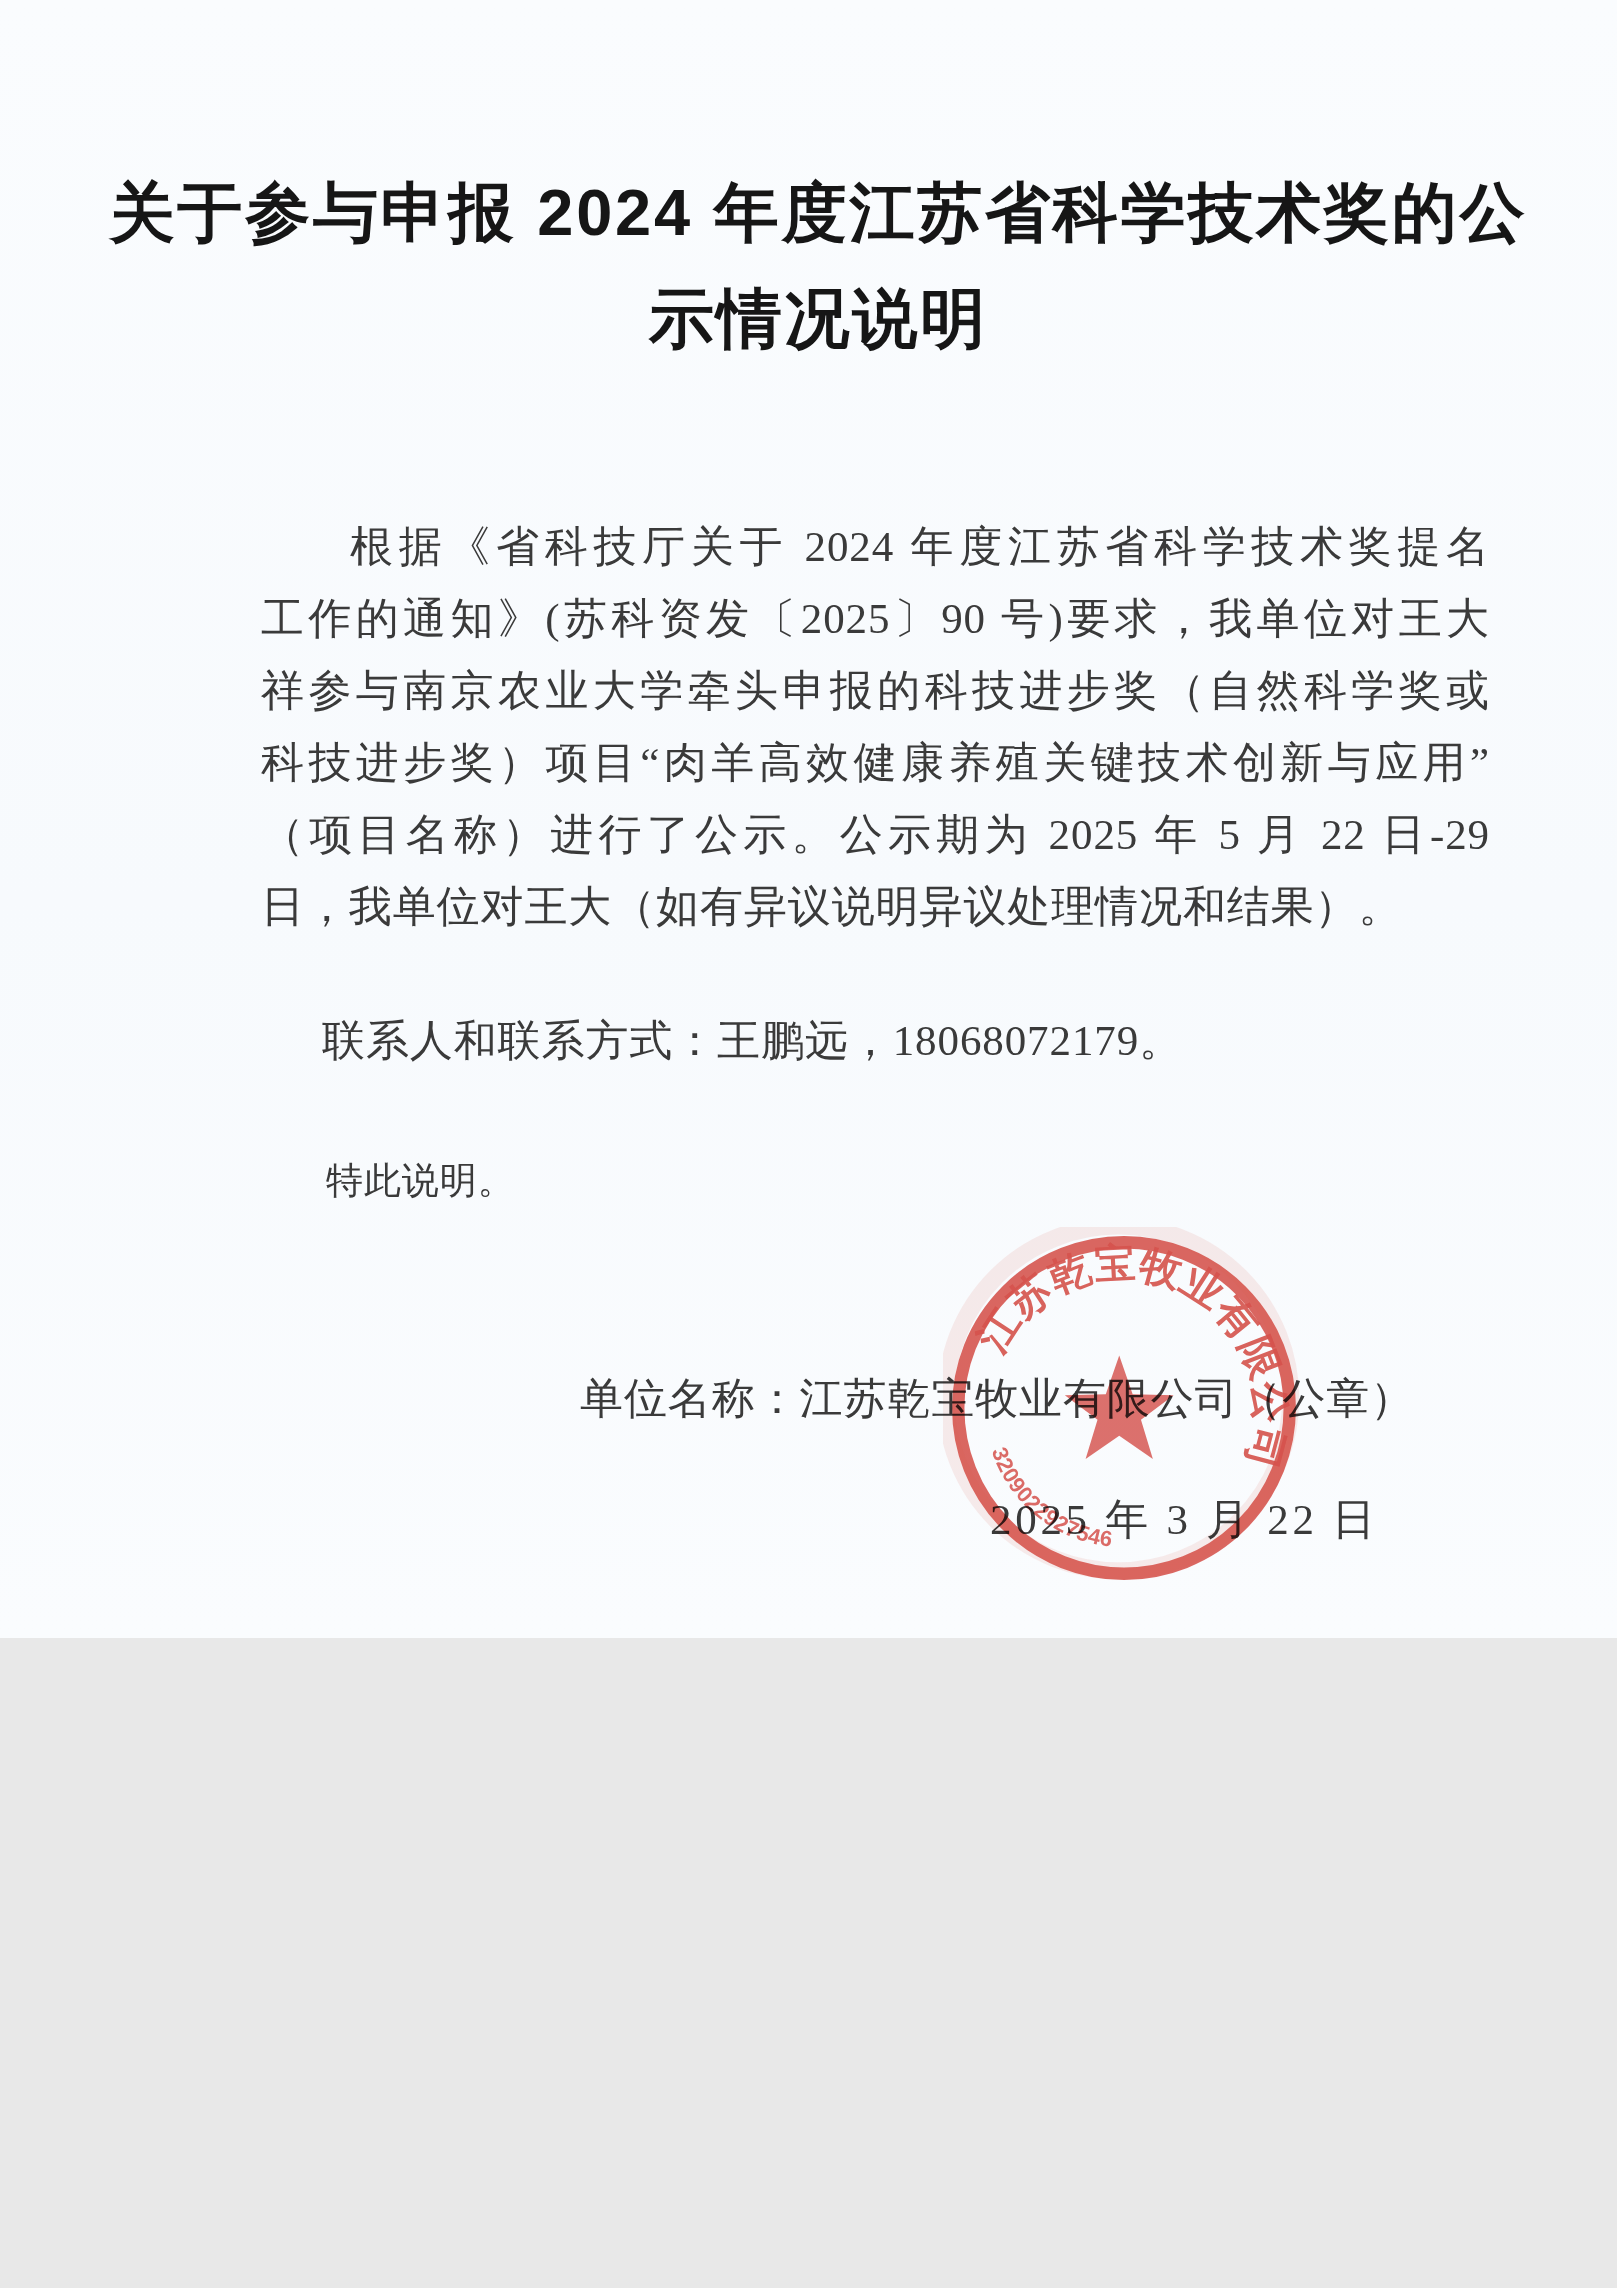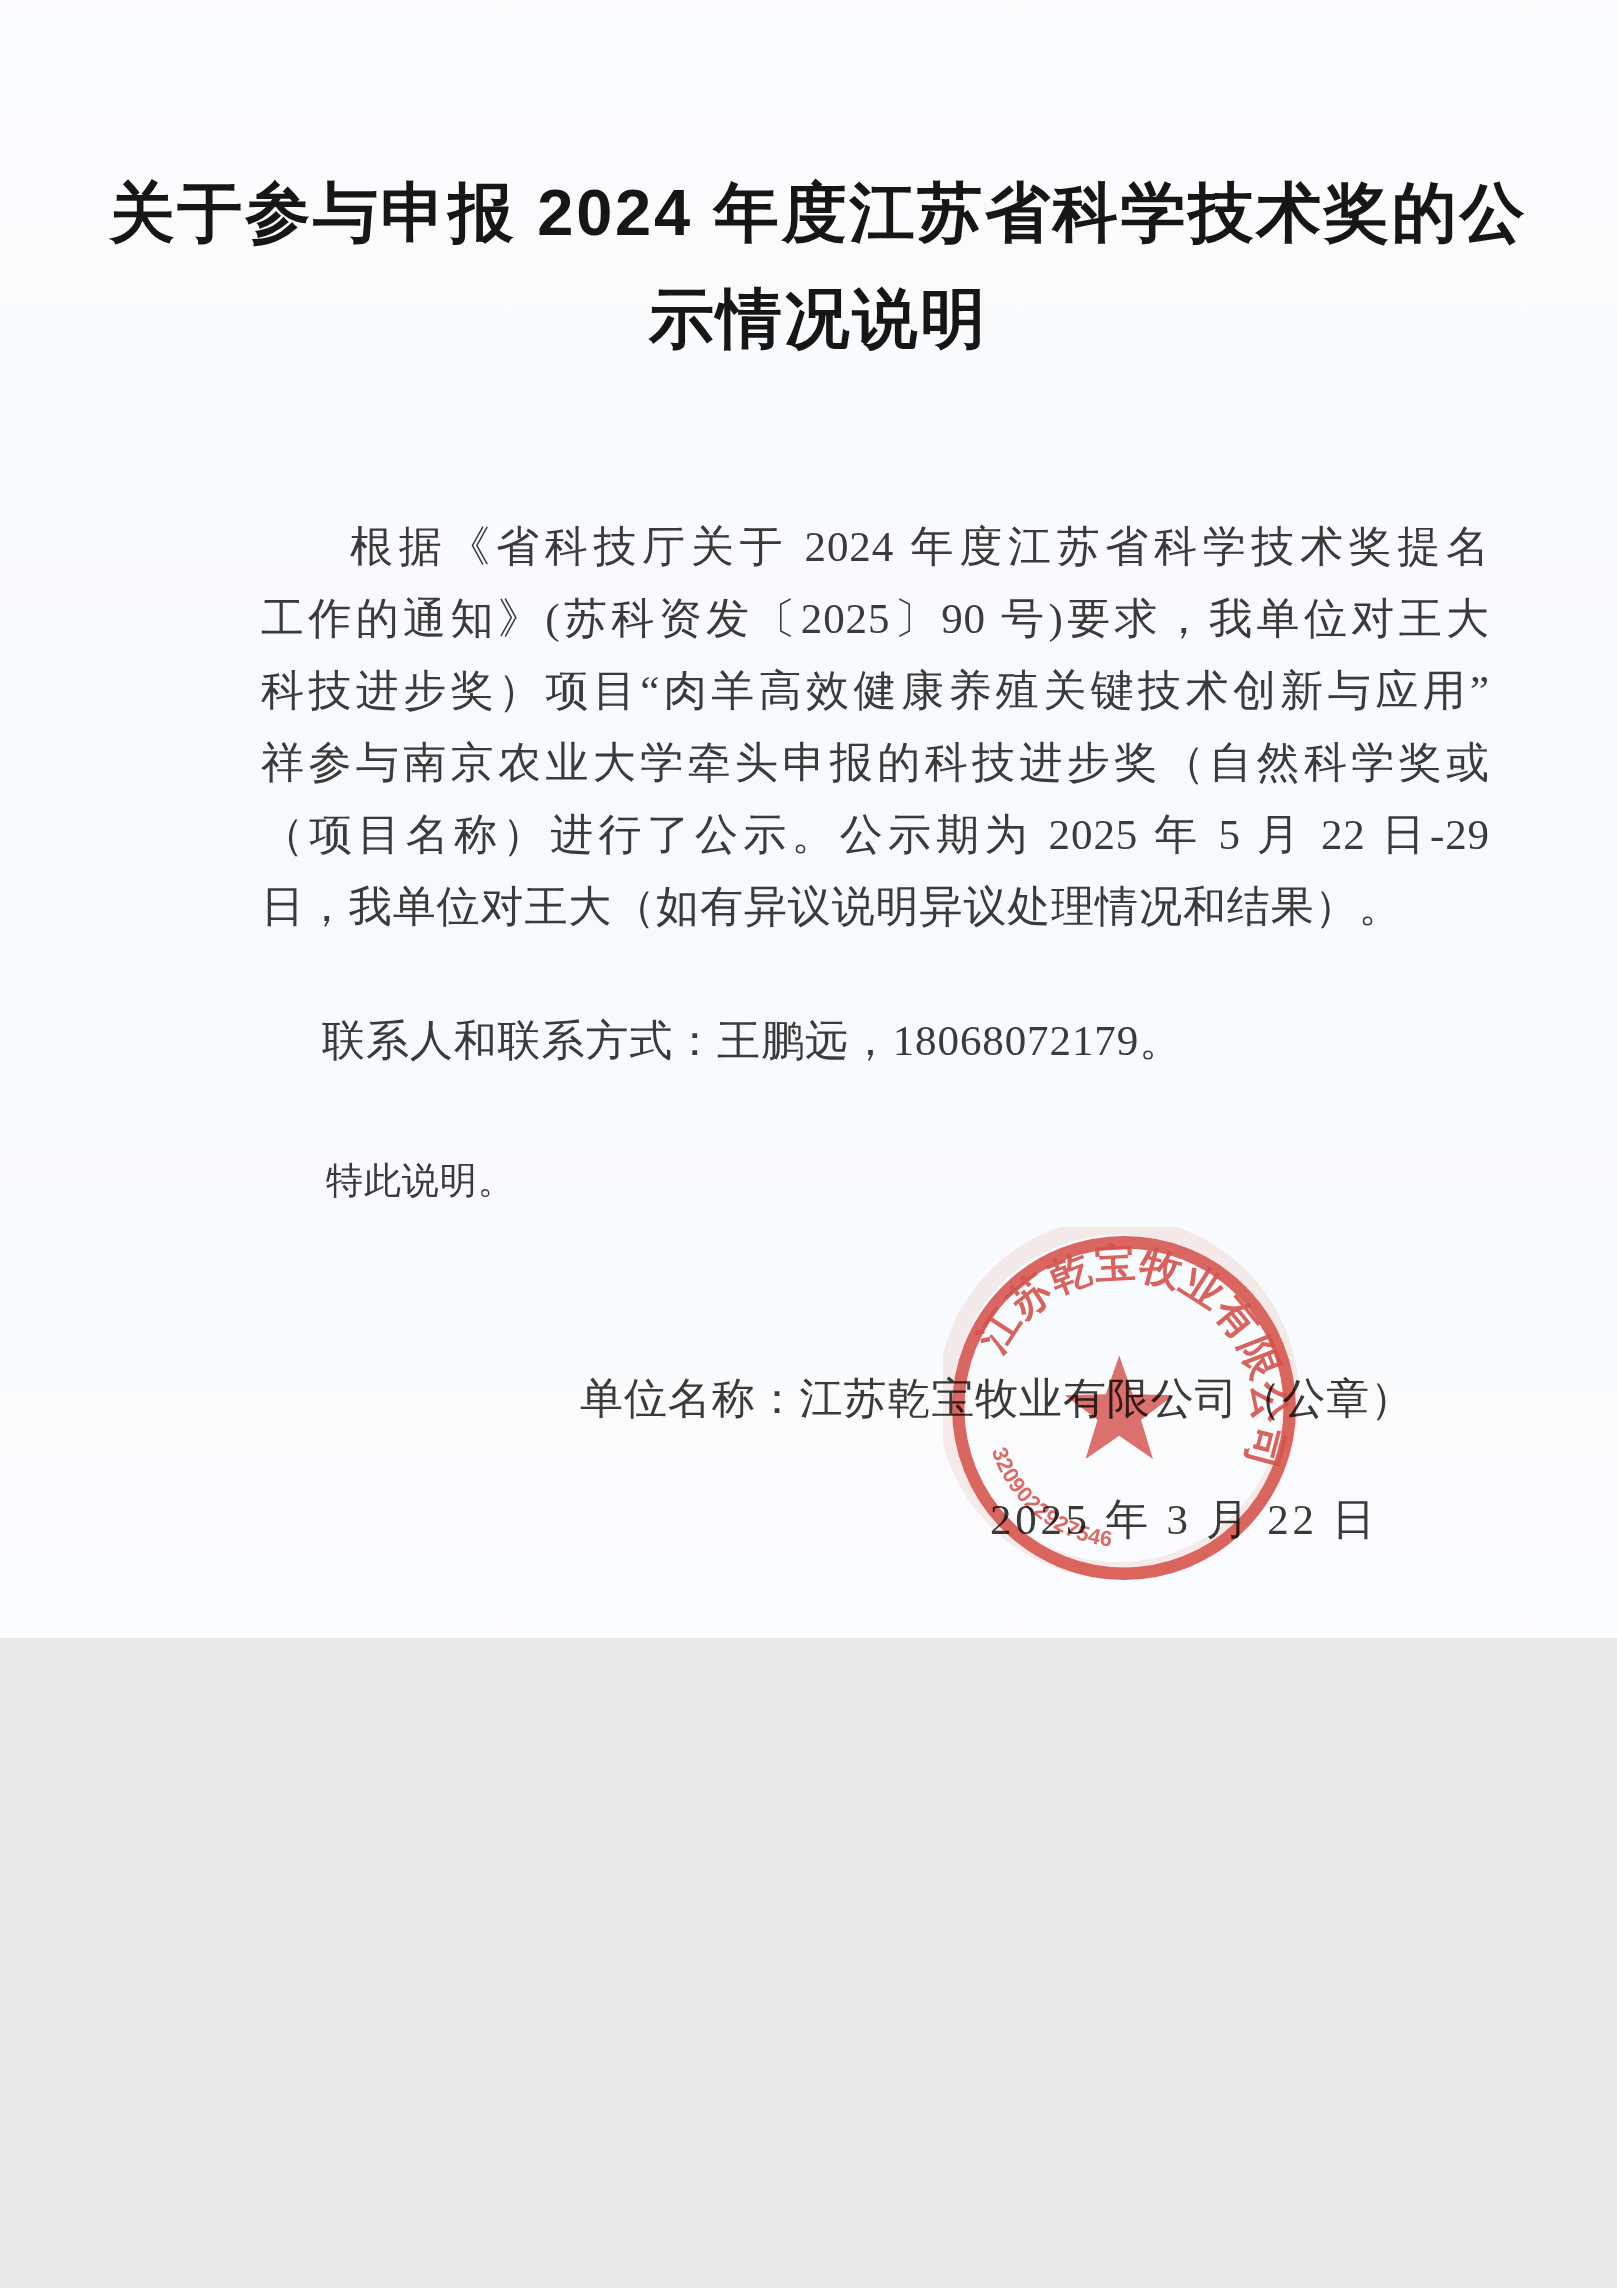--- a/index.html
+++ b/index.html
@@ -105,22 +105,22 @@
 <div class="page">
 
   <h1 class="title">
     <span class="tl">关于参与申报 2024 年度江苏省科学技术奖的公</span>
     <span class="tl">示情况说明</span>
   </h1>
 
   <div class="body-block">
     <span class="line just indent">根据《省科技厅关于 2024 年度江苏省科学技术奖提名</span>
     <span class="line just">工作的通知》(苏科资发〔2025〕90 号)要求，我单位对王大</span>
+    <span class="line just">祥参与南京农业大学牵头申报的科技进步奖（自然科学奖或</span>
     <span class="line just">科技进步奖）项目“肉羊高效健康养殖关键技术创新与应用”</span>
-    <span class="line just">祥参与南京农业大学牵头申报的科技进步奖（自然科学奖或</span>
     <span class="line just">（项目名称）进行了公示。公示期为 2025 年 5 月 22 日-29</span>
     <span class="line">日，我单位对王大（如有异议说明异议处理情况和结果）。</span>
   </div>
 
   <div class="contact-line">联系人和联系方式：王鹏远，18068072179。</div>
 
   <div class="closing-line">特此说明。</div>
 
   <div class="unit-line">单位名称：江苏乾宝牧业有限公司（公章）</div>
 

